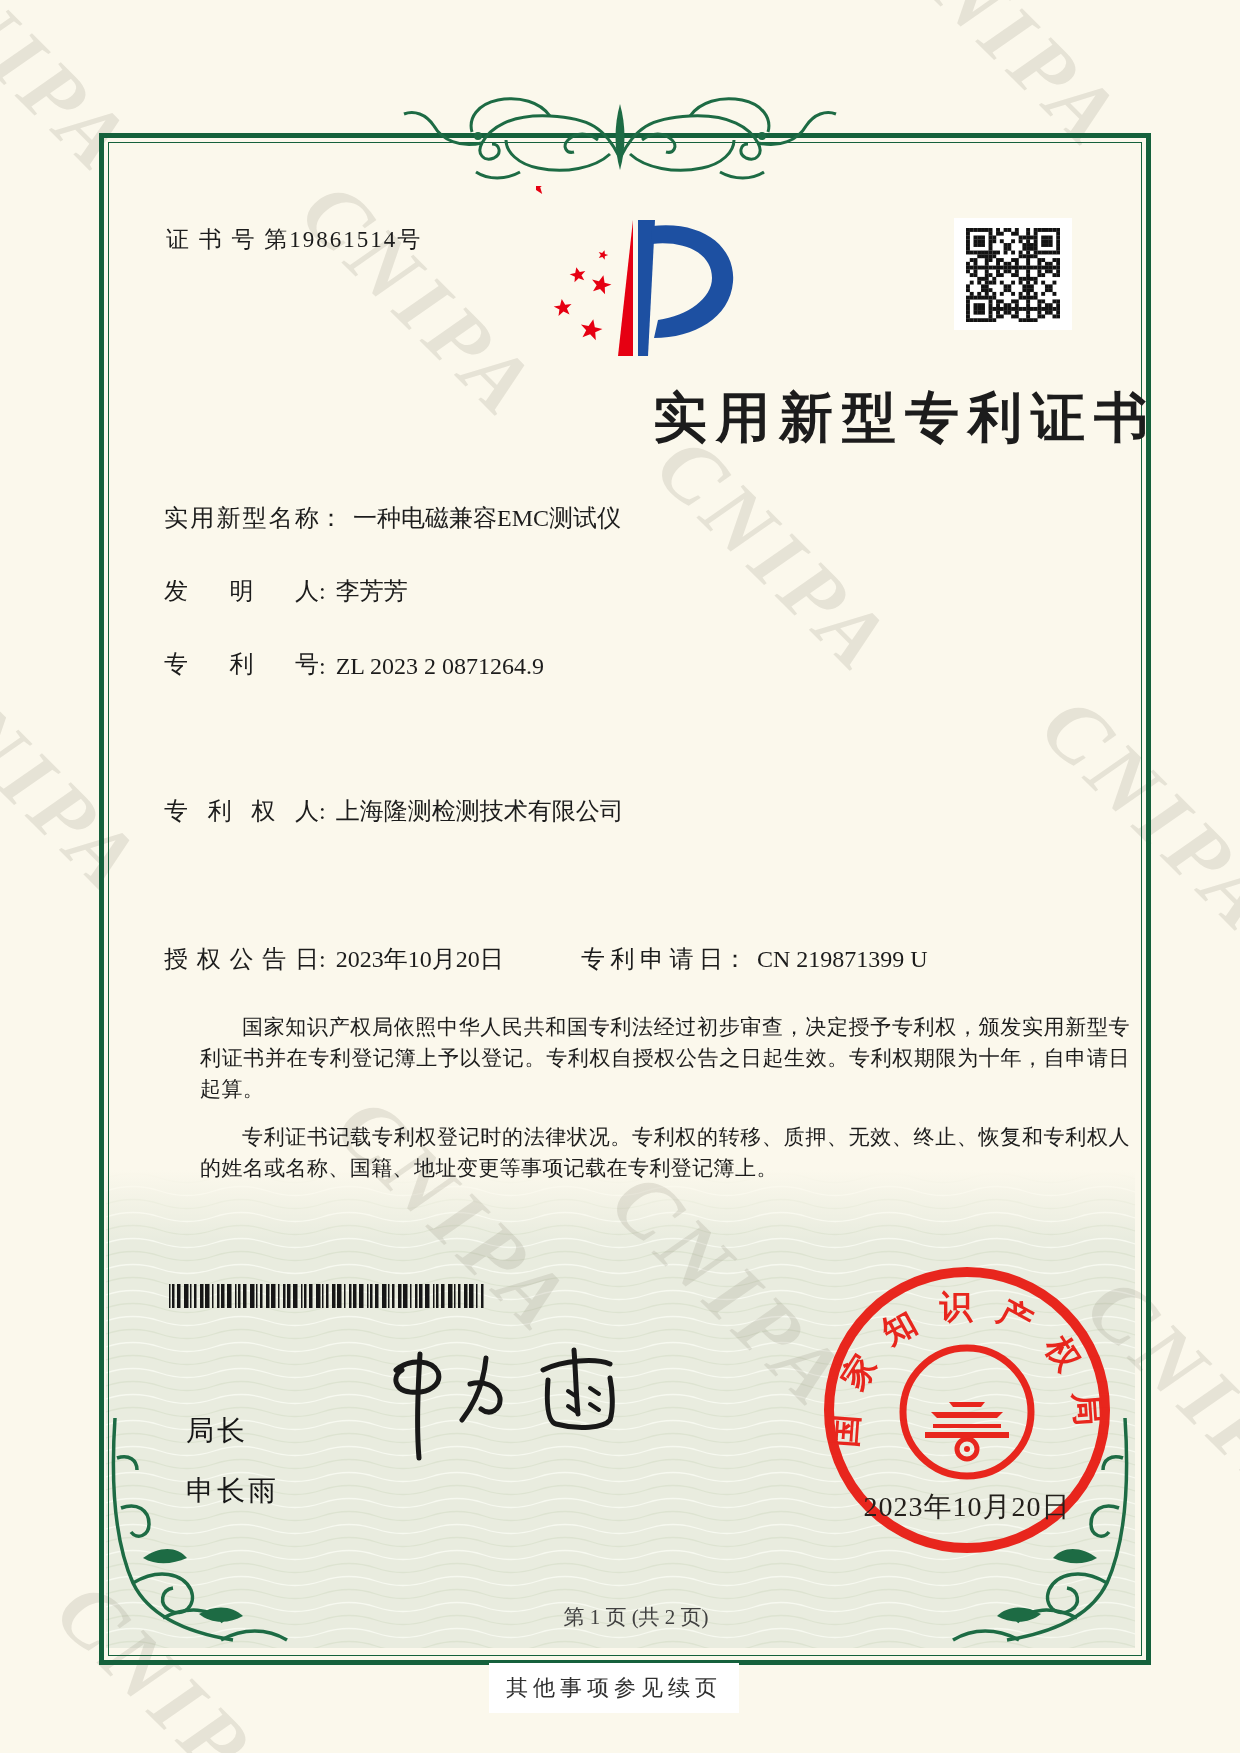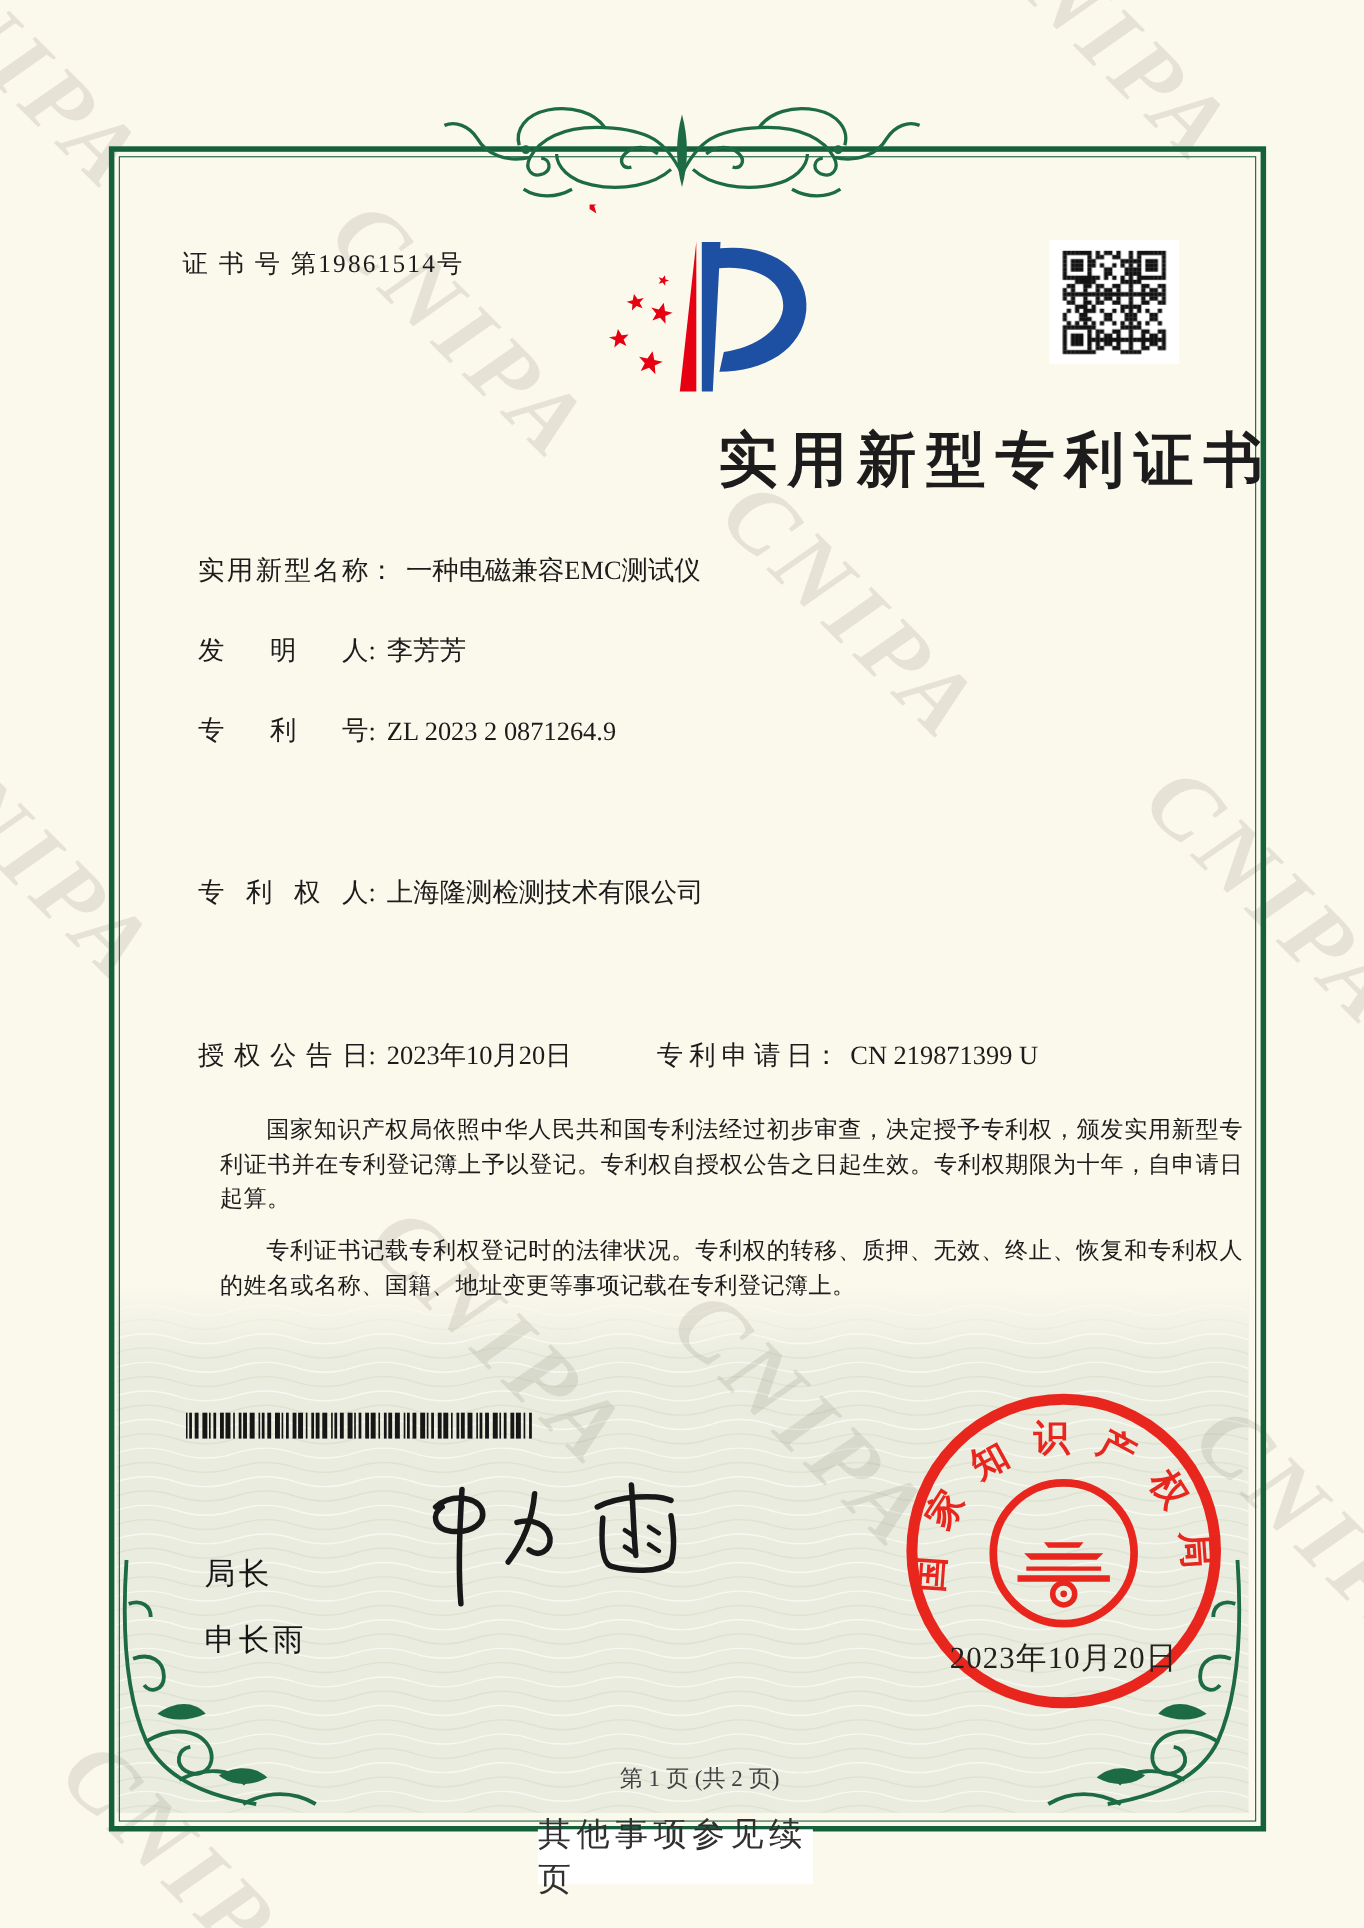--- a/index.html
+++ b/index.html
@@ -18,37 +18,37 @@
   .band-fade{position:absolute;left:106px;top:1170px;width:1029px;height:70px;
              background:linear-gradient(#fbf8ec,rgba(251,248,236,0));z-index:1;}
   .orn{position:absolute;z-index:4;}
   .content{position:absolute;left:16px;top:0;width:980px;height:1753px;z-index:5;}
   .certno{position:absolute;left:150px;top:224px;font-size:23px;letter-spacing:2px;}
   .logo{position:absolute;left:520px;top:186px;}
   .qrbox{position:absolute;left:938px;top:218px;width:118px;height:112px;background:#ffffff;}
   .qrbox svg{position:absolute;left:12px;top:10px;}
   .title{position:absolute;left:99px;top:346px;width:1042px;text-align:right;
          font-size:54px;font-weight:bold;letter-spacing:9px;}
-  .frow{position:absolute;left:148px;width:990px;font-size:24px;white-space:nowrap;margin-left:16px;}
+  .frow{position:absolute;left:148px;width:990px;font-size:24px;white-space:nowrap;}
   .flabel{display:inline-block;width:155px;text-align:justify;text-align-last:justify;vertical-align:bottom;}
   .fcolon{display:inline-block;margin-right:10px;}
   .grant{position:absolute;left:417px;top:0;}
   .grant .flabel{width:142px;}
   .paras{position:absolute;left:148px;top:1012px;width:930px;margin-left:36px;}
   .paras p{margin:0;font-size:21px;line-height:31px;text-indent:2em;text-align:justify;letter-spacing:0.4px;}
   .paras p + p{margin-top:17px;}
   .barcode{position:absolute;left:153px;top:1284px;}
   .sigblock{position:absolute;left:170px;top:1392px;font-family:"Liberation Sans","DejaVu Sans",sans-serif;
             font-size:28px;letter-spacing:3px;color:#161616;margin-top:20px;}
   .sigblock .name{margin-top:22px;}
   .signature{position:absolute;left:342px;top:1336px;}
   .seal{position:absolute;left:806px;top:1262px;mix-blend-mode:multiply;}
   .pagefoot{position:absolute;left:99px;top:1603px;width:1042px;text-align:center;font-size:21px;color:#404040;}
   .note{position:absolute;left:473px;top:1663px;width:250px;height:50px;background:#ffffff;
-        display:flex;align-items:center;justify-content:center;font-size:30px;letter-spacing:5px;color:#303030;}
+        display:flex;align-items:center;justify-content:center;font-size:22px;letter-spacing:5px;color:#303030;}
 </style>
 </head>
 <body>
 
 <div class="page">
 
   <span class="wm" style="left:15px;top:55px">CNIPA</span>
   <span class="wm" style="left:1005px;top:30px">CNIPA</span>
   <span class="wm" style="left:420px;top:300px">CNIPA</span>
   <span class="wm" style="left:775px;top:555px">CNIPA</span>

